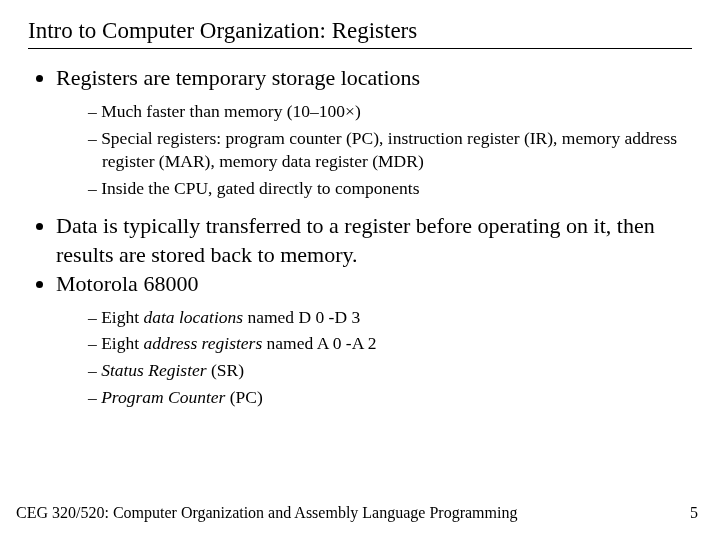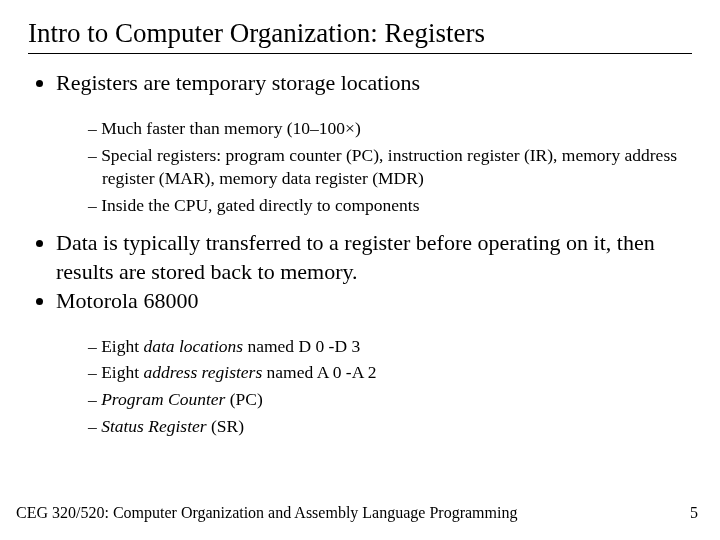--- a/index.html
+++ b/index.html
@@ -13,41 +13,41 @@
     position: relative;
   }
   .slide {
     box-sizing: border-box;
     padding: 18px 28px 0 28px;
     width: 720px;
     height: 540px;
     position: relative;
   }
   .title {
-    font-size: 27px;
+    font-size: 23px;
     font-weight: normal;
     margin: 0 0 4px 0;
   }
   .rule {
     border: none;
     border-top: 1.5px solid #000;
     margin: 2px 0 14px 0;
   }
   ul.level1 {
     margin: 0;
     padding-left: 28px;
     font-size: 22px;
     line-height: 1.32;
   }
   ul.level1 > li {
     list-style-type: disc;
     margin-bottom: 0px;
   }
   ul.level2 {
-    margin: 20px 0 10px 0;
+    margin: 8px 0 10px 0;
     padding-left: 32px;
     font-size: 17.5px;
     line-height: 1.35;
   }
   ul.level2 > li {
     list-style: none;
     text-indent: -14px;
     padding-left: 14px;
     margin-bottom: 3px;
   }
@@ -92,22 +92,22 @@
       <li>Inside the CPU, gated directly to components</li>
     </ul>
   </li>
   <li>Data is typically transferred to a register before operating on it, then results are stored back to memory.</li>
   <li>
     <span>Motorola 68000</span>
     <ul class="level2">
       <li><span>Eight </span><span class="italic">data locations</span><span> named D 0 -D 3</span></li>
       <li><span>Eight </span><span class="italic">address registers</span><span> named A 0 -A 2</span>
       </li>
+      <li><span class="italic">Status Register</span><span> (SR)</span></li>
       <li><span class="italic">Program Counter</span><span> (PC)</span></li>
-      <li><span class="italic">Status Register</span><span> (SR)</span></li>
     </ul>
   </li>
 </ul>
 
 <div class="footer">
   <span>CEG 320/520: Computer Organization and Assembly Language Programming</span>
   <span>5</span>
 </div>
 
 </div>

